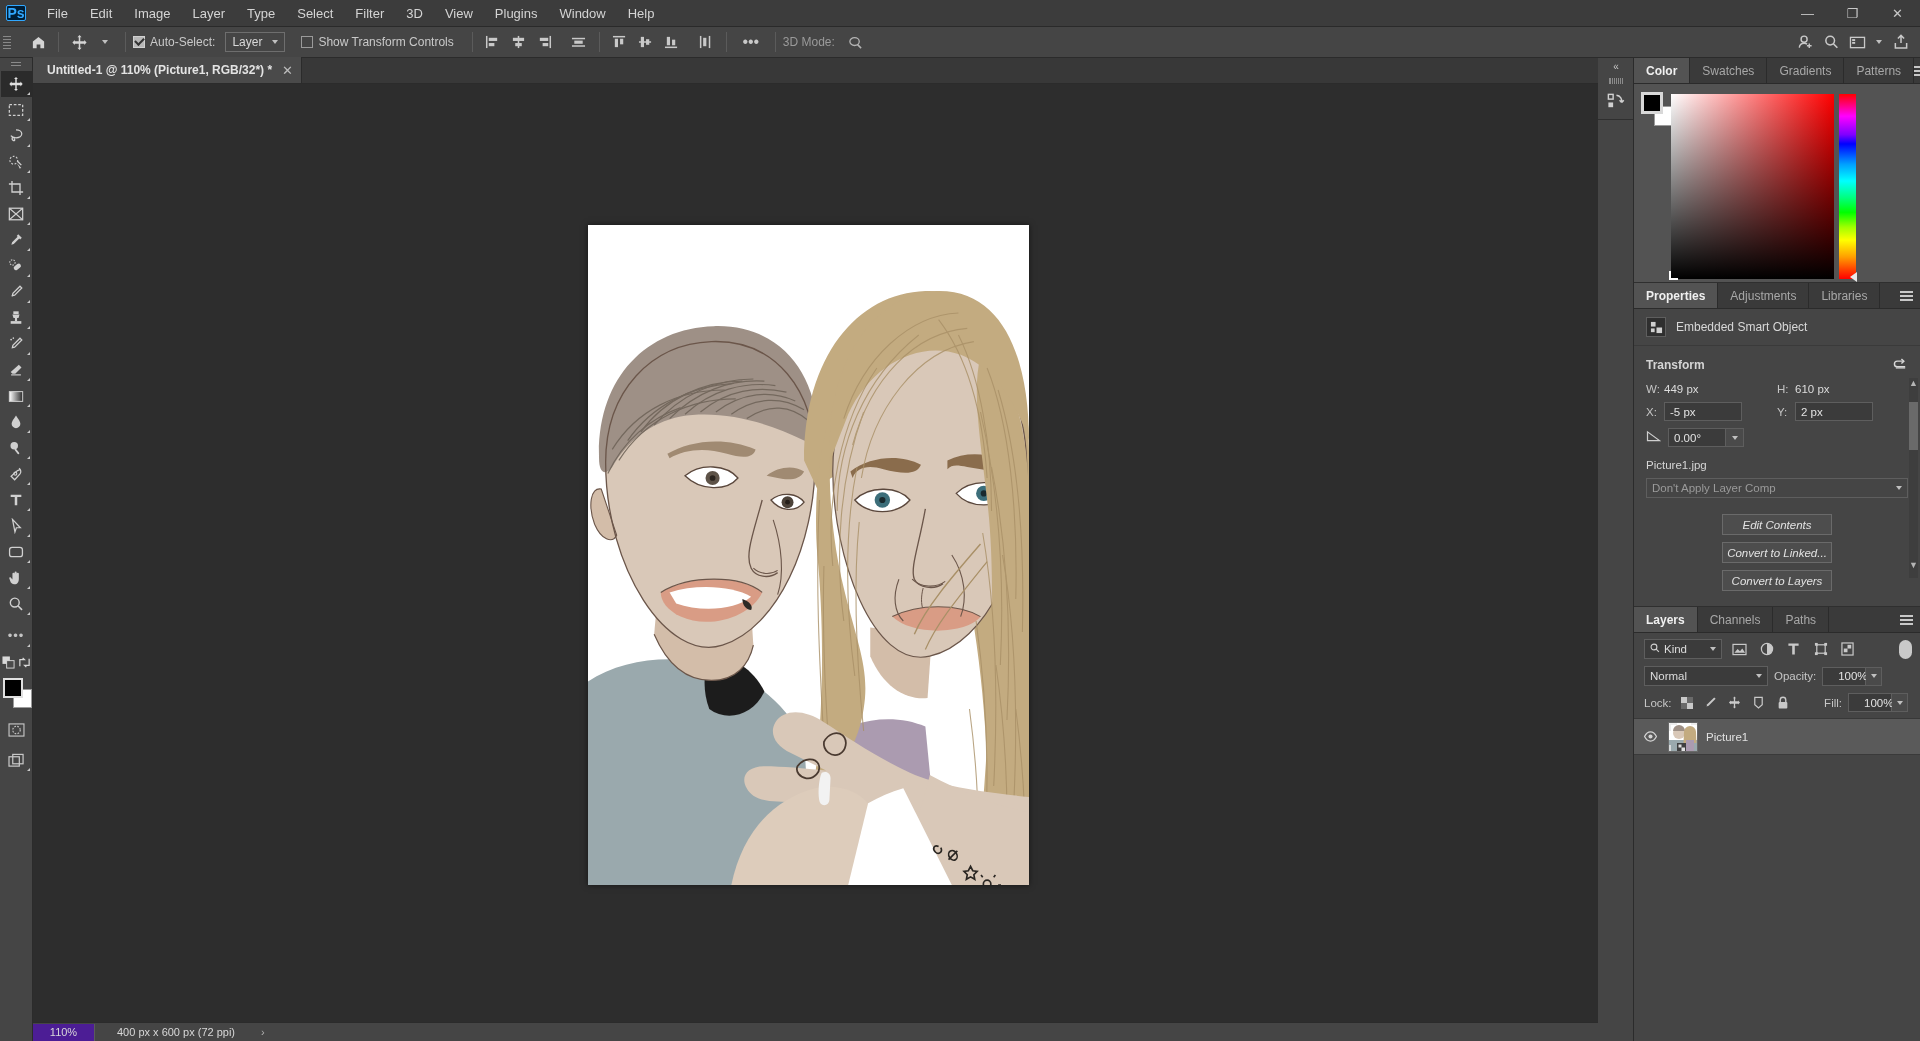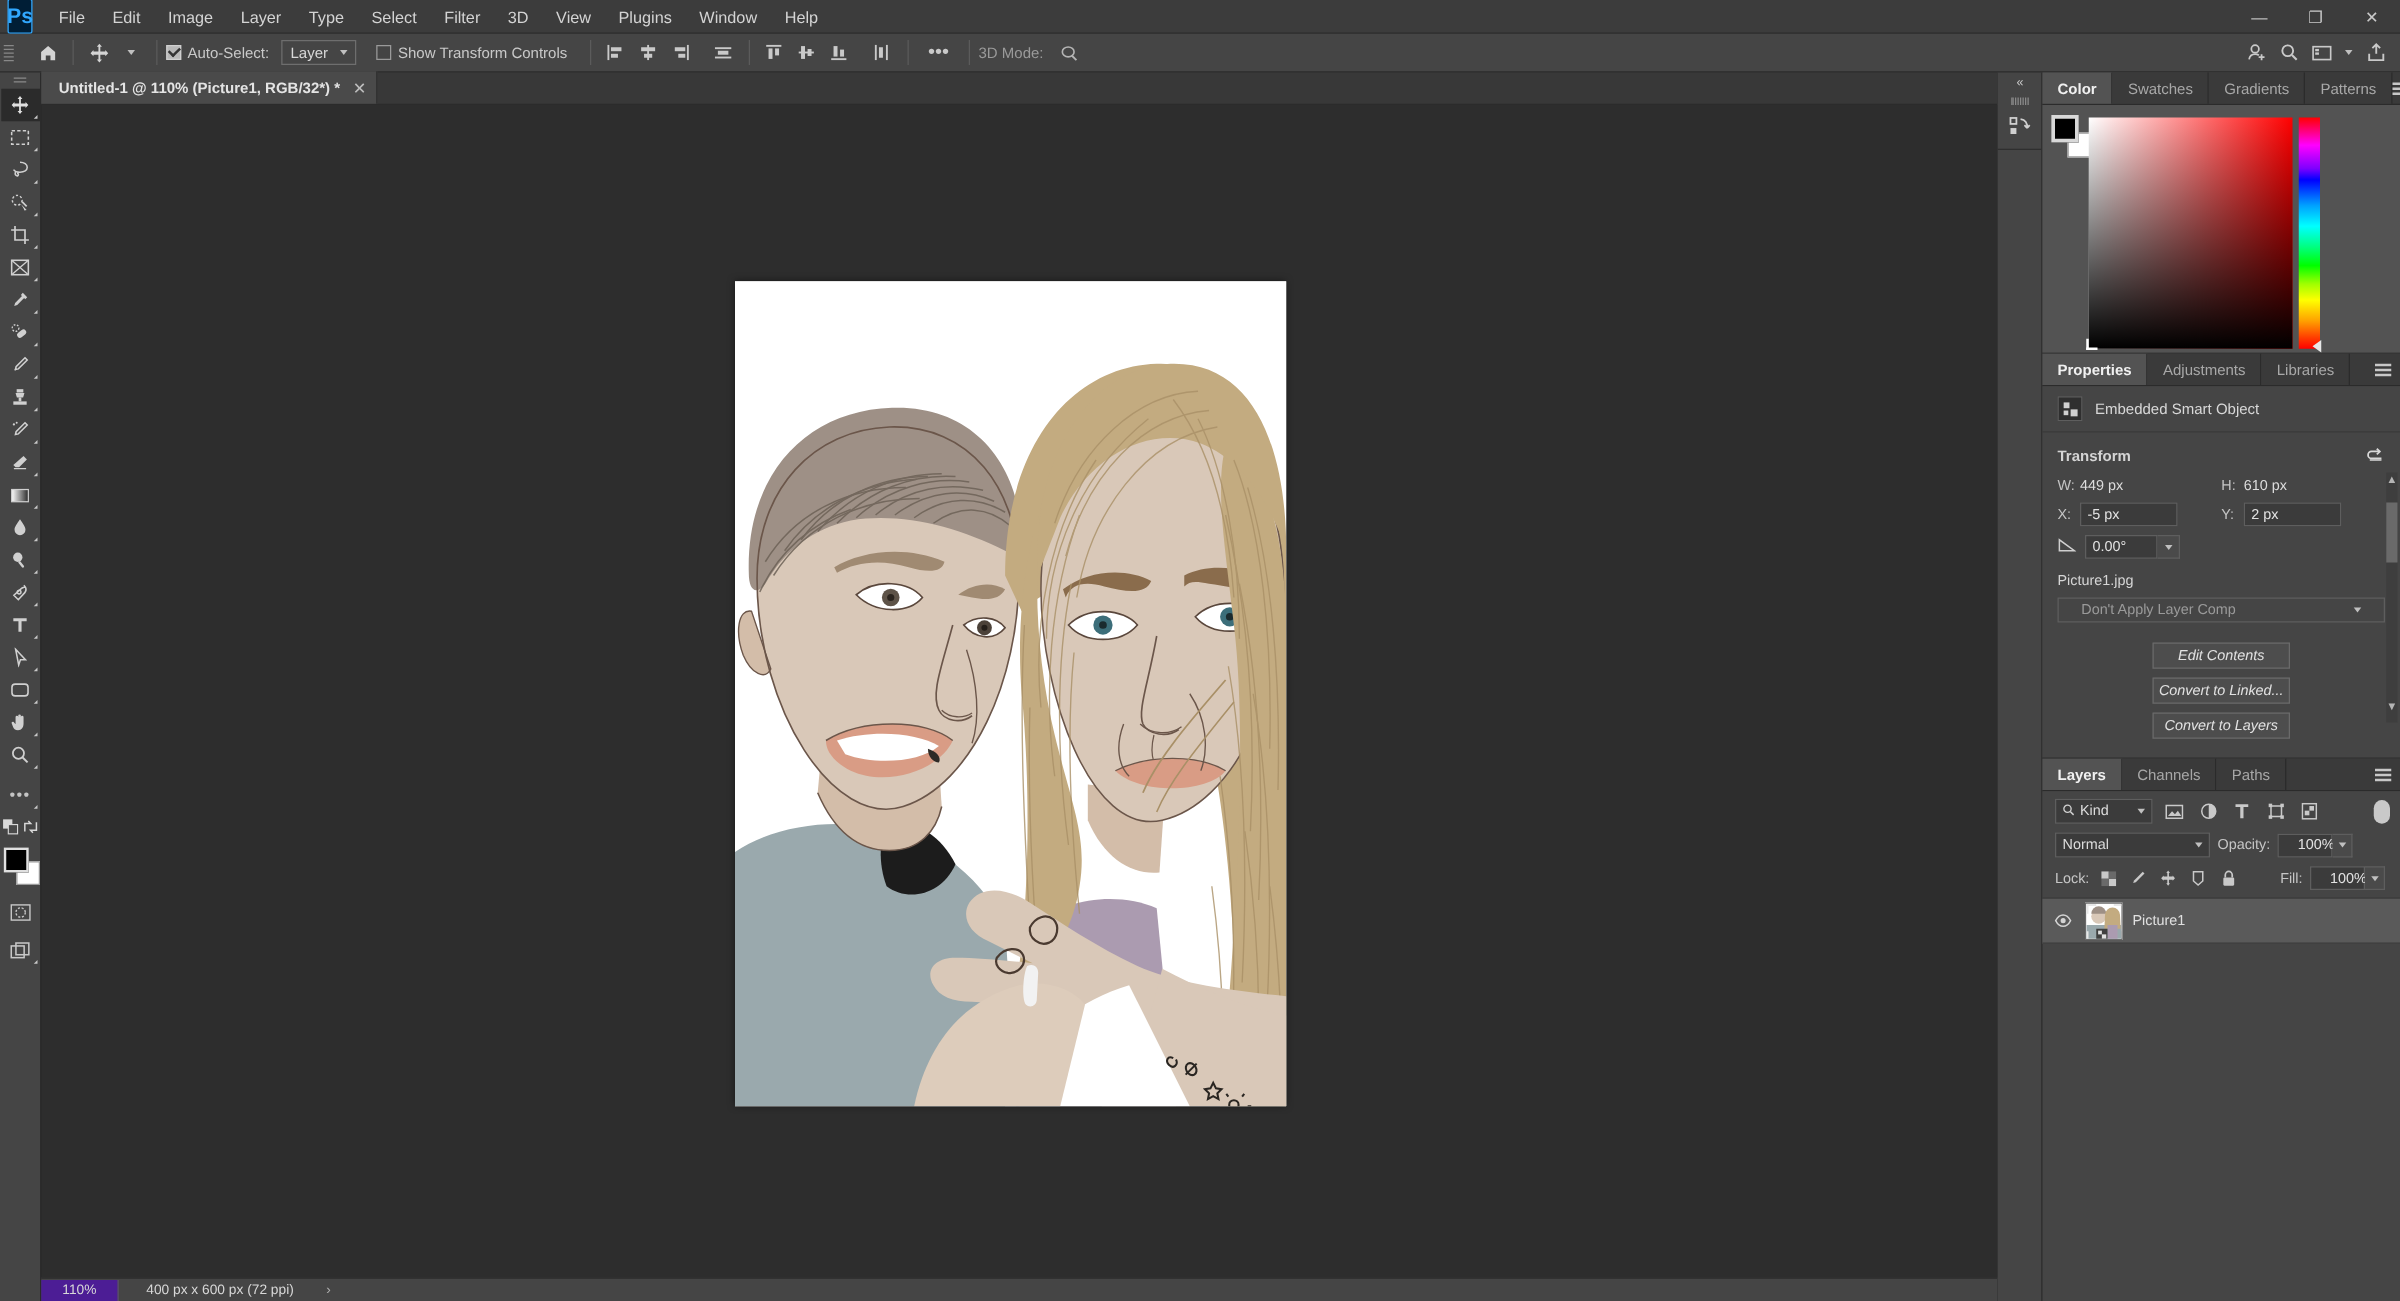--- a/index.html
+++ b/index.html
@@ -13,23 +13,23 @@
   body { position: relative; }
 
   
   #menubar {
     position: absolute; left:0; top:0; width:1920px; height:27px;
     background:#3c3c3c;
     display:flex; align-items:center;
     border-bottom:1px solid #2a2a2a;
   }
   #ps-logo {
-    width:20px; height:28px; margin-left:6px; margin-right:10px;
+    width:20px; height:16px; margin-left:6px; margin-right:10px;
     background:#001e36; border:1px solid #31a8ff; border-radius:2px;
-    color:#31a8ff; font-size:17px; font-weight:bold;
+    color:#31a8ff; font-size:14px; font-weight:bold;
     display:flex; align-items:center; justify-content:center;
     font-family:"Liberation Sans", sans-serif;
   }
   .menu-item {
     color:#d4d4d4; font-size:13px; padding:4px 11px; cursor:default;
     white-space:nowrap;
   }
   #win-controls { margin-left:auto; display:flex; height:27px; }
   .win-btn {
     width:45px; height:27px; display:flex; align-items:center; justify-content:center;
@@ -229,21 +229,21 @@
     font-size:11.5px; height:19px; width:58px; padding:0 5px;
     display:flex; align-items:center;
   }
   .angle-drop {
     width:18px; height:19px; border:1px solid #5e5e5e; border-left:none;
     background:#4a4a4a; display:flex; align-items:center; justify-content:center;
   }
   #smart-file { color:#d6d6d6; font-size:11.5px; margin-bottom:7px; }
   #layer-comp {
     background:#454545; border:1px solid #5e5e5e; color:#9a9a9a;
-    font-size:11.5px; height:20px; padding:0 18px;
+    font-size:11.5px; height:20px; padding:0 5px;
     display:flex; align-items:center; justify-content:space-between;
     margin-bottom:16px;
   }
   .pbtn {
     background:#4d4d4d; border:1px solid #6a6a6a; color:#e2e2e2;
     font-size:11.5px; height:21px; width:110px; margin:0 auto 7px;
     display:flex; align-items:center; justify-content:center;font-style:italic;
   }
   #props-scroll {
     position:absolute; right:2px; top:32px; width:9px; height:200px; background:#3e3e3e;

